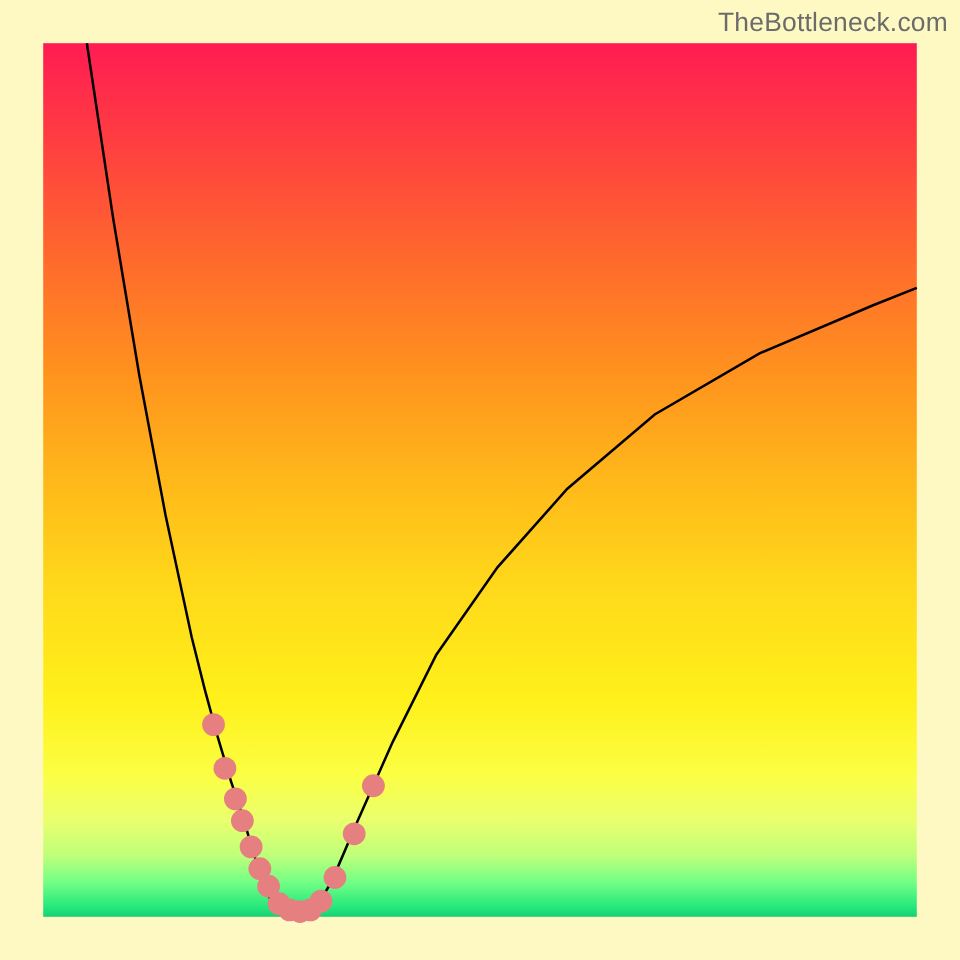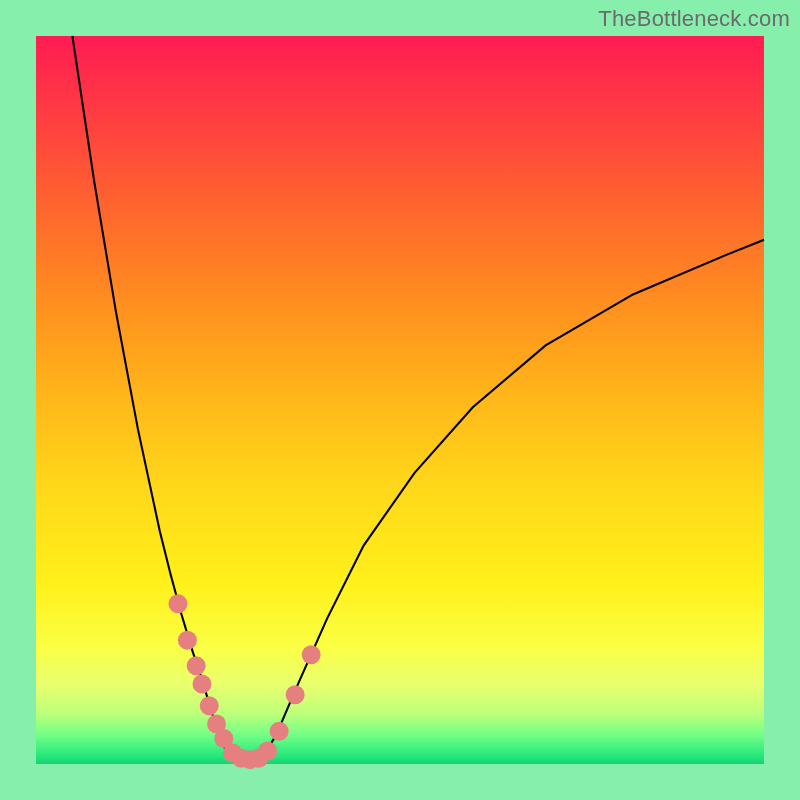--- a/index.html
+++ b/index.html
@@ -8,21 +8,21 @@
     width: 800px;
     height: 800px;
     background: #000;
     font-family: Arial, Helvetica, sans-serif;
     overflow: hidden;
   }
   .stage {
     position: relative;
     width: 800px;
     height: 800px;
-    background: #86efac;
+    background: #fef9c3;
   }
   .plot {
     position: absolute;
     left: 36px;
     top: 36px;
     width: 728px;
     height: 728px;
     background: linear-gradient(
       to bottom,
       #ff1c52 0%,

